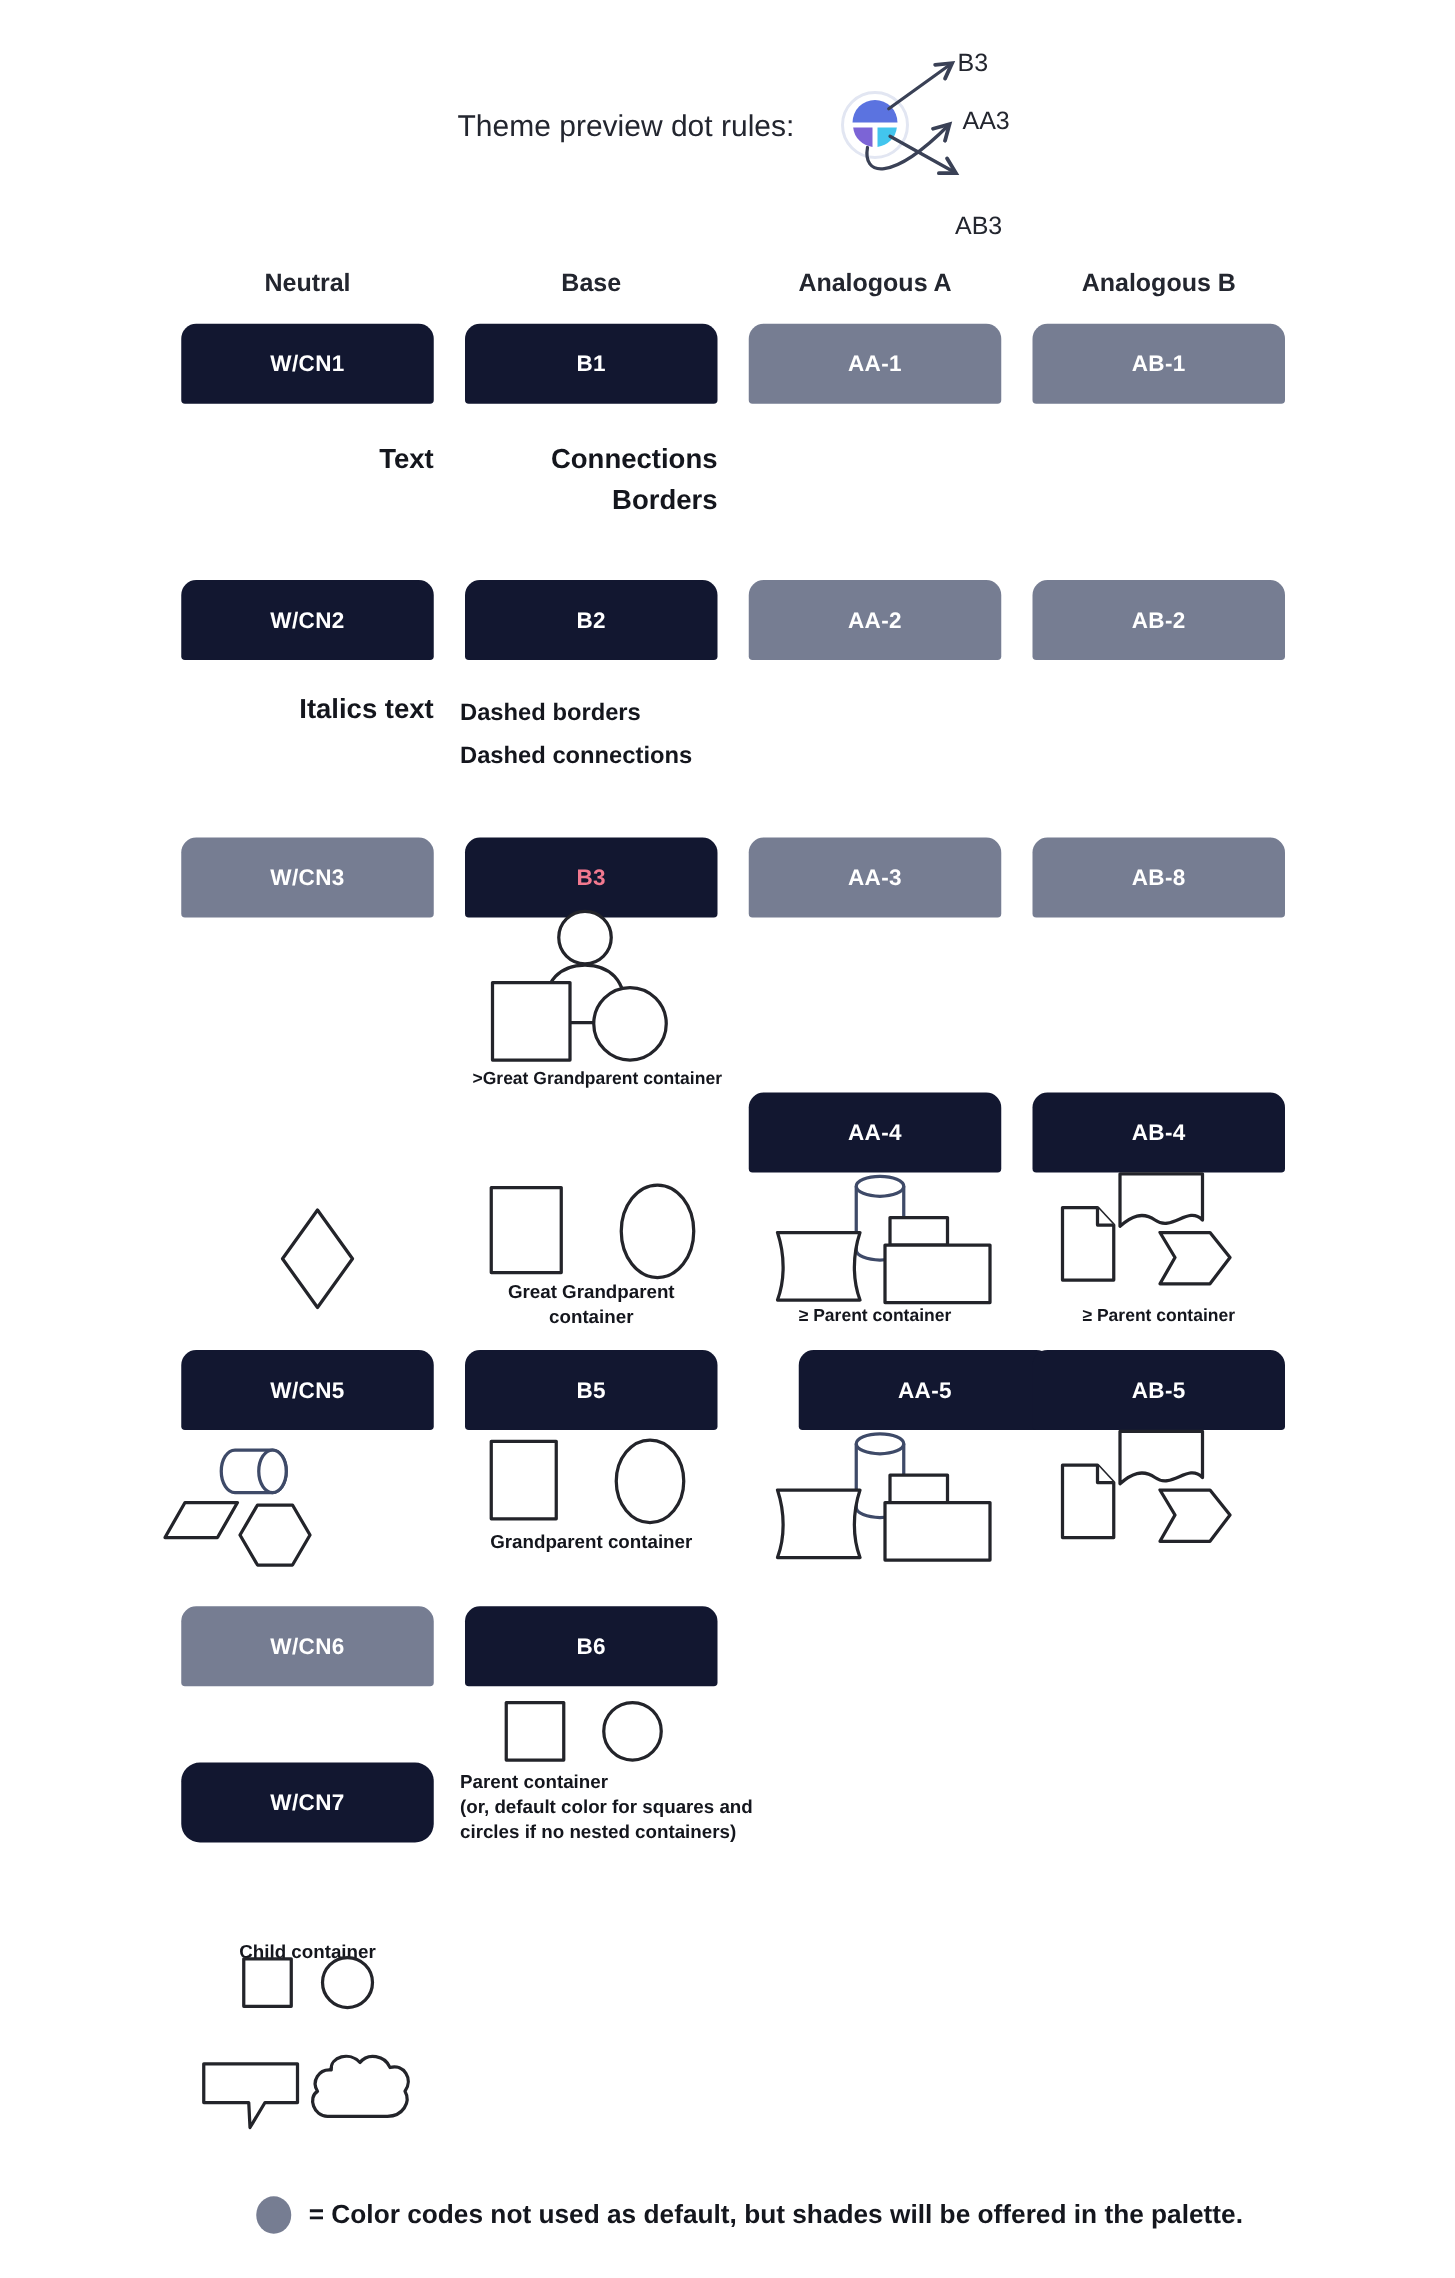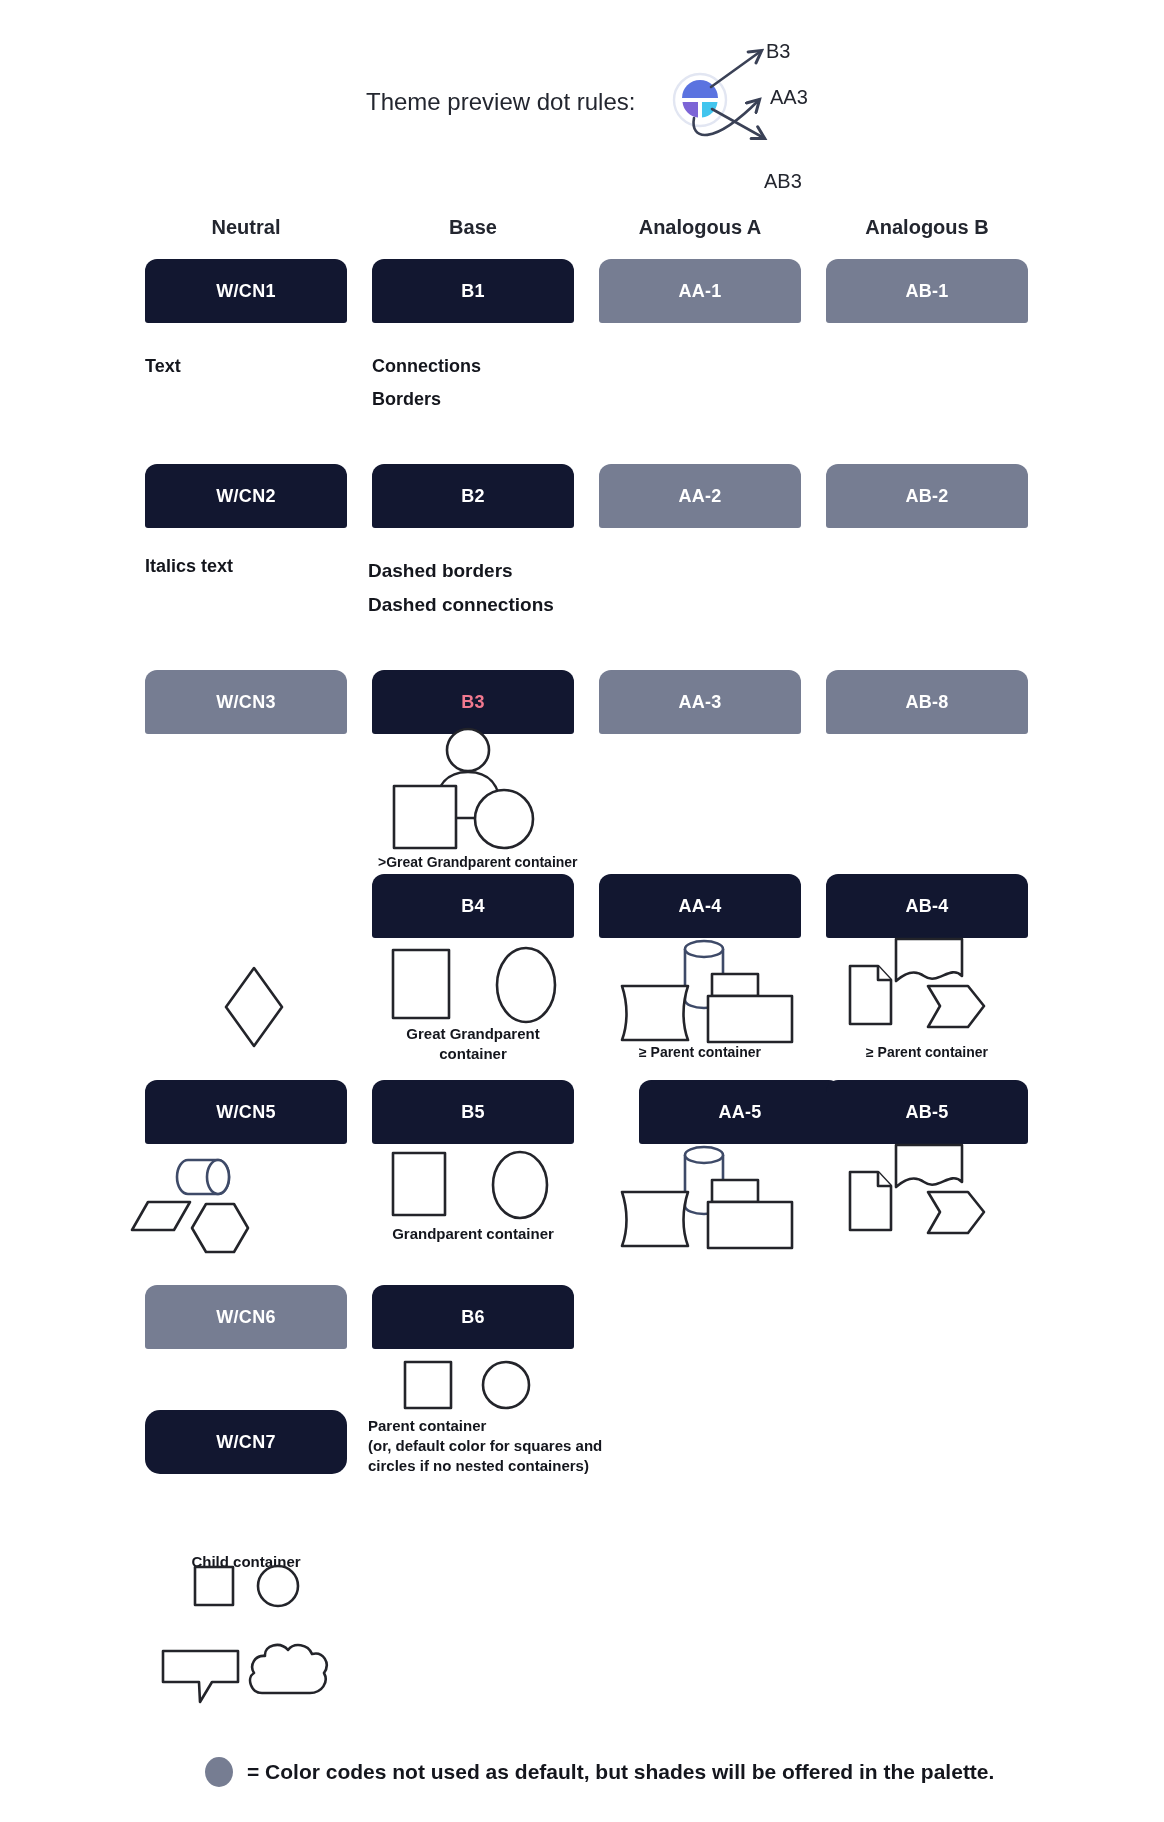--- a/index.html
+++ b/index.html
@@ -15,21 +15,21 @@
   .chip{
     position:absolute;height:64px;border-radius:12px 12px 3px 3px;
     display:flex;align-items:center;justify-content:center;
     font-size:18px;font-weight:700;color:var(--chip-text,#fff);letter-spacing:.3px;
   }
   .chip.dark{background:var(--chip-dark,#121730);}
   .chip.gray{background:var(--chip-gray,#767d92);}
   .chip .pink{color:var(--b3-text,#f2798f);}
   
   .colhead{position:absolute;top:216px;text-align:center;font-size:20px;font-weight:700;color:var(--title-text,#23262f);}
-  .cap-lg{position:absolute;text-align:left;font-size:18px;font-weight:700;line-height:33px;}
+  .cap-lg{position:absolute;text-align:right;font-size:22px;font-weight:700;line-height:33px;}
   .cap-lg-left{position:absolute;text-align:left;font-size:19px;font-weight:700;line-height:34px;}
   .cap-sm{position:absolute;font-size:15px;font-weight:700;line-height:20px;}
   .cap-xs{position:absolute;font-size:14px;font-weight:700;}
   .center{text-align:center;}
   .title{position:absolute;left:366px;top:88px;font-size:24px;font-weight:400;color:var(--title-text,#23262f);}
   .dotlabel{position:absolute;font-size:20px;font-weight:400;color:var(--title-text,#23262f);}
   
   .o{stroke:var(--outline,#23242a);fill:#fff;stroke-width:2.6;stroke-linejoin:round;}
   .cyl{stroke:var(--cylinder-outline,#3e4a68);fill:#fff;stroke-width:2.6;stroke-linejoin:round;}
   .ar{stroke:var(--arrow,#3a4156);stroke-width:2.6;fill:none;stroke-linecap:round;}
@@ -97,21 +97,20 @@
   <div class="chip gray c4" style="top:670px;">AB-8</div>
 
   <svg class="abs" style="left:372px;top:726px;" width="185" height="124" viewBox="0 0 185 124">
     <circle class="o" cx="96" cy="24" r="21"></circle>
     <path class="o" d="M 63 92 L 63 86 C 63 57 77 46 96 46 C 115 46 129 57 129 86 L 129 92 Z"></path>
     <rect class="o" x="22" y="60" width="62" height="62"></rect>
     <circle class="o" cx="132" cy="93" r="29"></circle>
   </svg>
   <div class="cap-xs" style="left:378px;top:854px;width:230px;">&gt;Great Grandparent container</div>
 
-  <div class="chip dark c2" style="top:874px;">B4</div>
   <div class="chip dark c3" style="top:874px;">AA-4</div>
   <div class="chip dark c4" style="top:874px;">AB-4</div>
 
   <svg class="abs" style="left:224px;top:966px;" width="60" height="82" viewBox="0 0 60 82">
     <path class="o" d="M 30 2 L 58 41 L 30 80 L 2 41 Z"></path>
   </svg>
 
   <svg class="abs" style="left:390px;top:944px;" width="172" height="82" viewBox="0 0 172 82">
     <rect class="o" x="3" y="6" width="56" height="68"></rect>
     <ellipse class="o" cx="136" cy="41" rx="29" ry="37"></ellipse>

